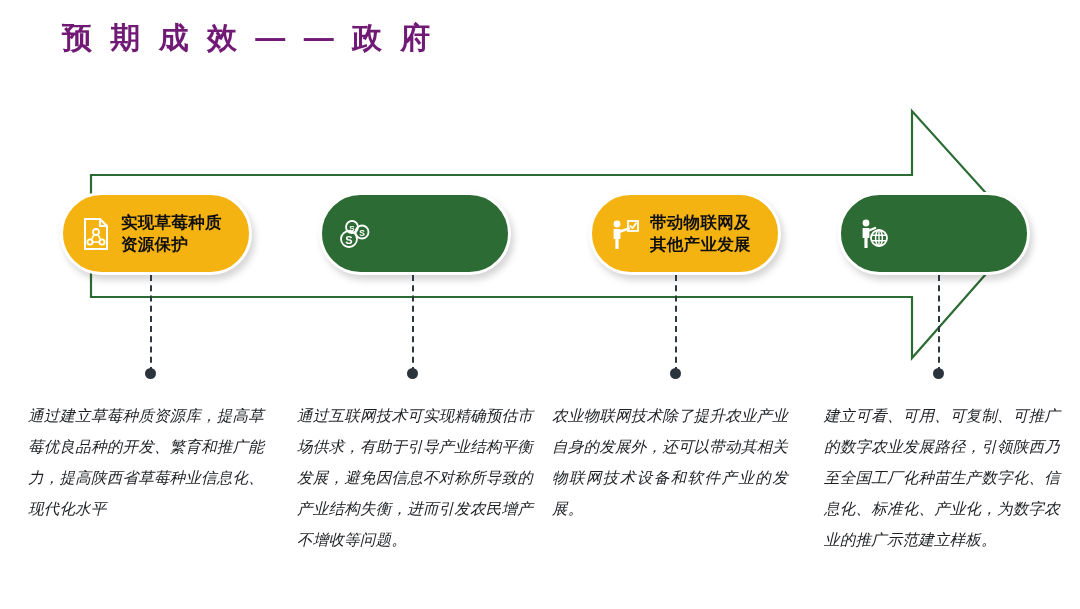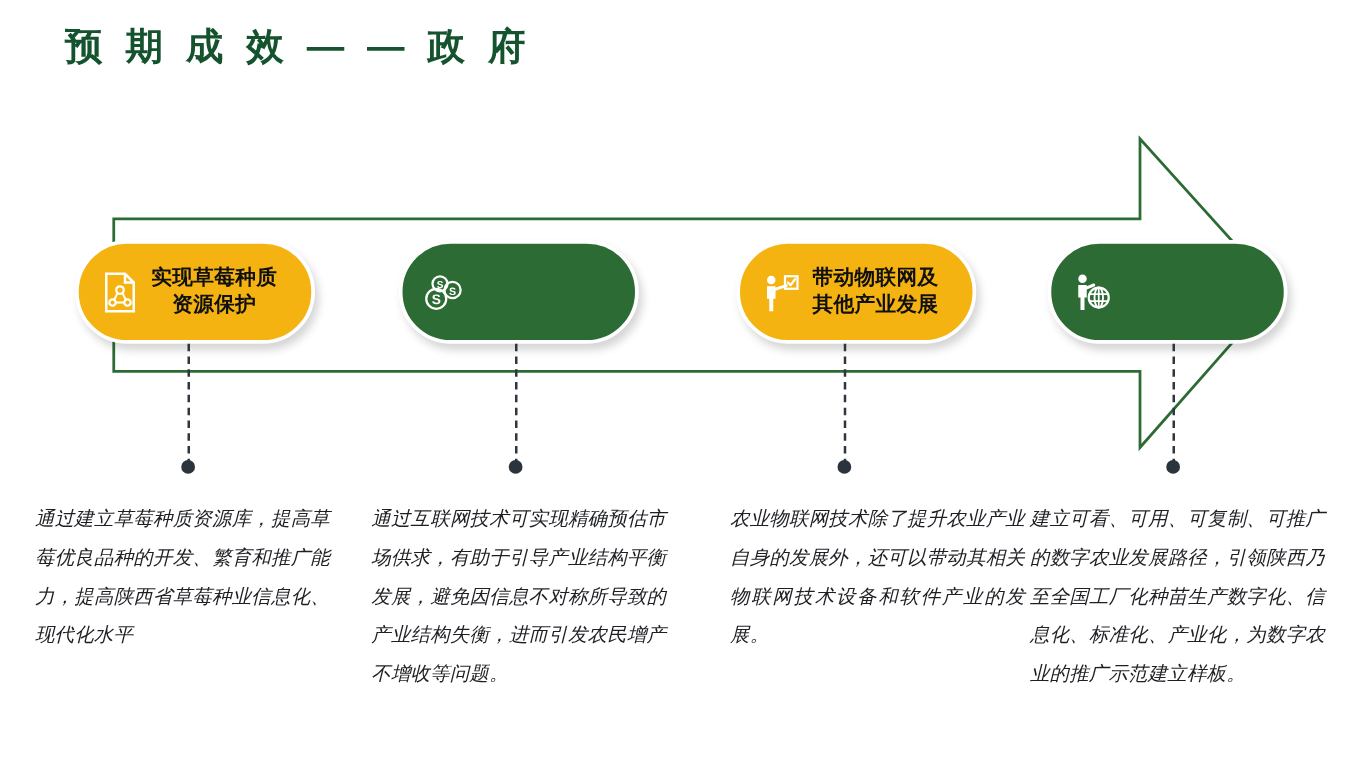--- a/index.html
+++ b/index.html
@@ -7,24 +7,24 @@
   body {
     background:#ffffff;
     font-family:"Liberation Sans","DejaVu Sans",sans-serif;
     position:relative;
     overflow:hidden;
   }
 
   
   #page-title {
     position:absolute;
-    left:52px; top:18px;
+    left:62px; top:18px;
     font-size:30px;
     font-weight:700;
-    color:#14532d;
+    color:#701a75;
     letter-spacing:5px;
     white-space:nowrap;
     line-height:1.3;
     text-align:center;
   }
 
   
   #arrow-svg {
     position:absolute;
     left:0; top:0;
@@ -58,21 +58,21 @@
     font-weight:700;
     line-height:1.32;
     letter-spacing:0.3px;
     white-space:pre-line;
   }
   .pill-yellow { background:#F5B312; }
   .pill-yellow .pill-label { color:#101010; }
   .pill-green  { background:#2C6B33; }
   .pill-green  .pill-label { color:#ffffff; }
 
-  #pill-0 { left:60px;text-align:center;  }
+  #pill-0 { left:60px;  }
   #pill-1 { left:319px; }
   #pill-2 { left:589px;text-align:center; }
   #pill-3 { left:838px; }
 
   
   .connector {
     position:absolute;
     width:0;
     top:275px;
     height:98px;
@@ -98,21 +98,21 @@
     width:236px;
     font-size:15.5px;
     line-height:2.0;
     color:#1d1f23;
     letter-spacing:0.2px;
     text-align:justify;
     font-style:italic;
   }
   #desc-0 { left:28px;  }
   #desc-1 { left:297px; }
-  #desc-2 { left:584px; }
+  #desc-2 { left:552px; }
   #desc-3 { left:824px; }
 </style>
 </head>
 <body>
 
 <div id="page-title">预 期 成 效 — — 政 府</div>
 
 <svg id="arrow-svg" viewBox="0 0 1080 609" xmlns="http://www.w3.org/2000/svg">
   <path d="M 91,175 L 912,175 L 912,111 L 1022,233 L 912,358 L 912,297 L 91,297 Z" fill="none" stroke="#2C6B33" stroke-width="2.2" stroke-linejoin="miter"></path>
 </svg>

